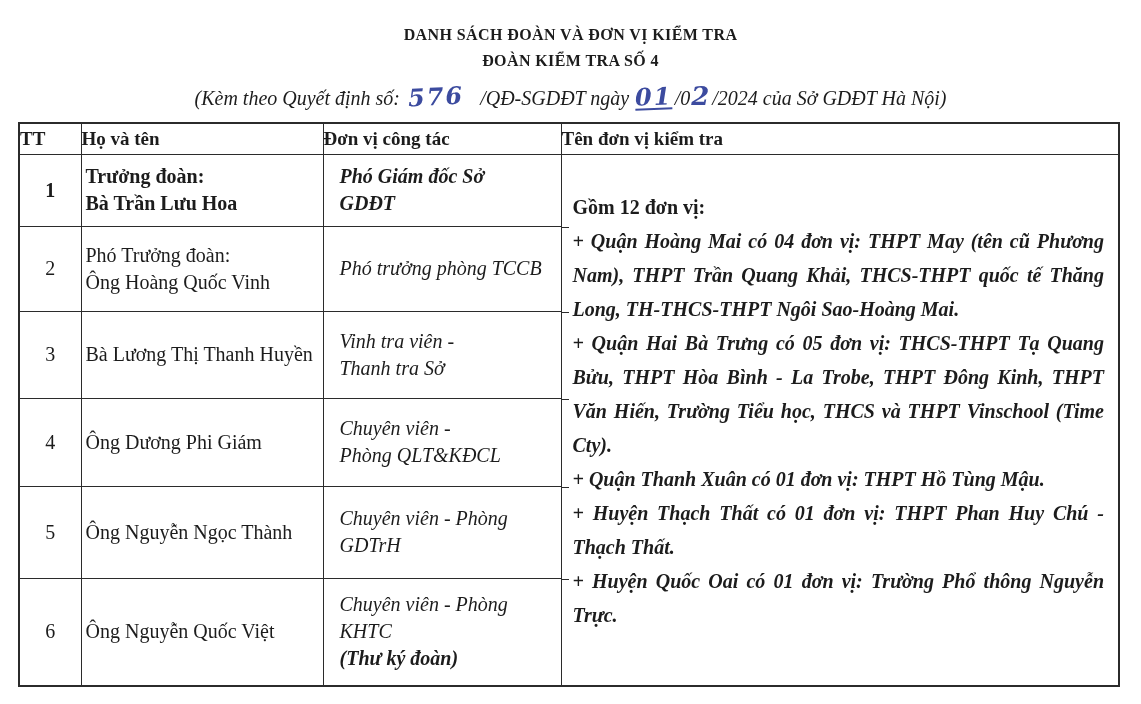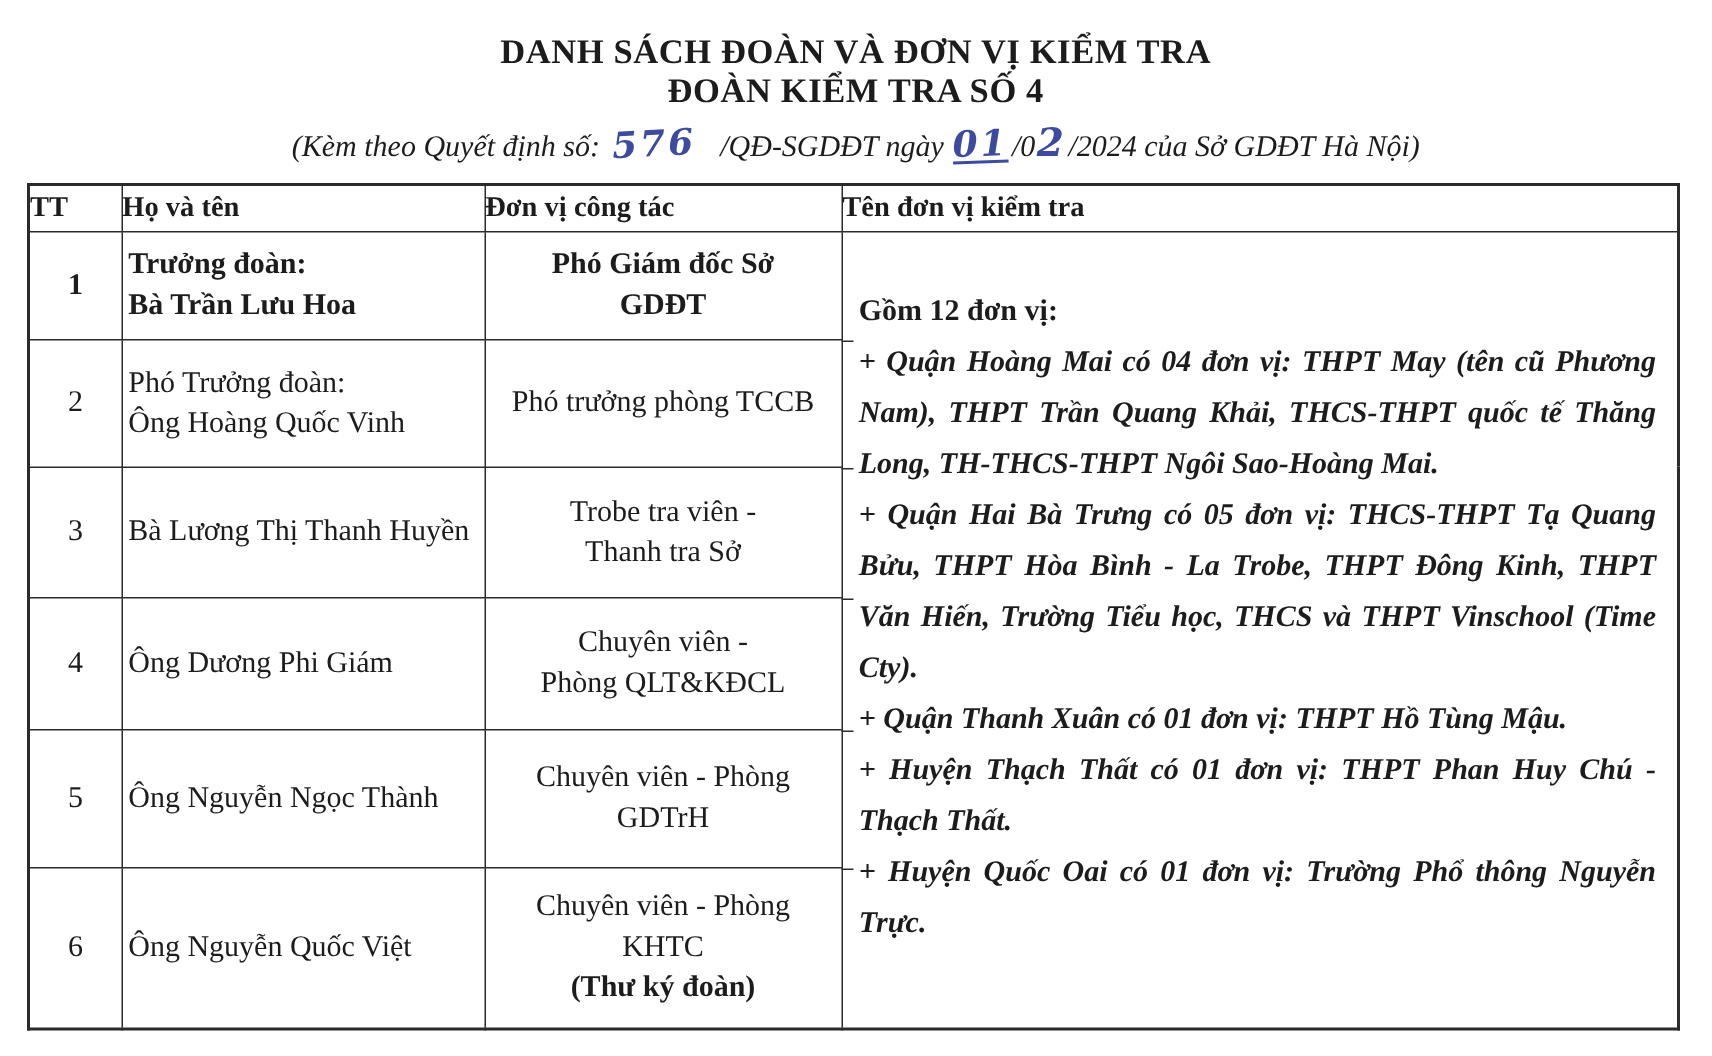--- a/index.html
+++ b/index.html
@@ -8,21 +8,21 @@
     background: #ffffff;
     font-family: "Liberation Serif", "DejaVu Serif", serif;
     color: #1c1c1c;
     overflow: hidden;
   }
   .page { position: relative; width: 1141px; height: 704px; }
 
   
   .doc-header { text-align: center; padding-top: 22px; }
   .title-line {
-    font-size: 23px; font-weight: bold; letter-spacing: 0.4px;
+    font-size: 16px; font-weight: bold; letter-spacing: 0.4px;
     line-height: 26px;
   }
   .subtitle {
     font-size: 20px; font-style: italic;
     margin-top: 7px; line-height: 30px; white-space: nowrap;
   }
   .hand {
     font-family: "DejaVu Serif", serif;
     font-style: italic; font-weight: bold;
     color: #3c4b9f; font-size: 24px; letter-spacing: 2px;
@@ -44,21 +44,21 @@
     border: 1px solid #2b2b2b;
     font-size: 20px;
     vertical-align: middle;
   }
   .inspection th {
     font-size: 19px; font-weight: bold; text-align: left;
     height: 31px; padding: 2px 0;
   }
   td.tt { text-align: center; }
   td.name { text-align: left; padding-left: 4px; line-height: 27px; }
-  td.unit { text-align: center; line-height: 27px; padding: 0 16px; }
+  td.unit { text-align: left; line-height: 27px; padding: 0 16px; font-style: italic; }
   tr.bold-row td { font-weight: bold; }
   .b { font-weight: bold; }
 
   td.merged {
     vertical-align: top;
     text-align: justify;
     position: relative;
     padding: 35px 14px 0 11px;
     line-height: 34px;
   }
@@ -129,21 +129,21 @@
         <div>Phó trưởng phòng TCCB</div>
       </td>
     </tr>
 
     <tr style="height:87px">
       <td class="tt">3</td>
       <td class="name">
         <div>Bà Lương Thị Thanh Huyền</div>
       </td>
       <td class="unit">
-        <div>Trobe tra viên -</div>
+        <div>Vinh tra viên -</div>
         <div>Thanh tra Sở</div>
       </td>
     </tr>
 
     <tr style="height:88px">
       <td class="tt">4</td>
       <td class="name">
         <div>Ông Dương Phi Giám</div>
       </td>
       <td class="unit">

